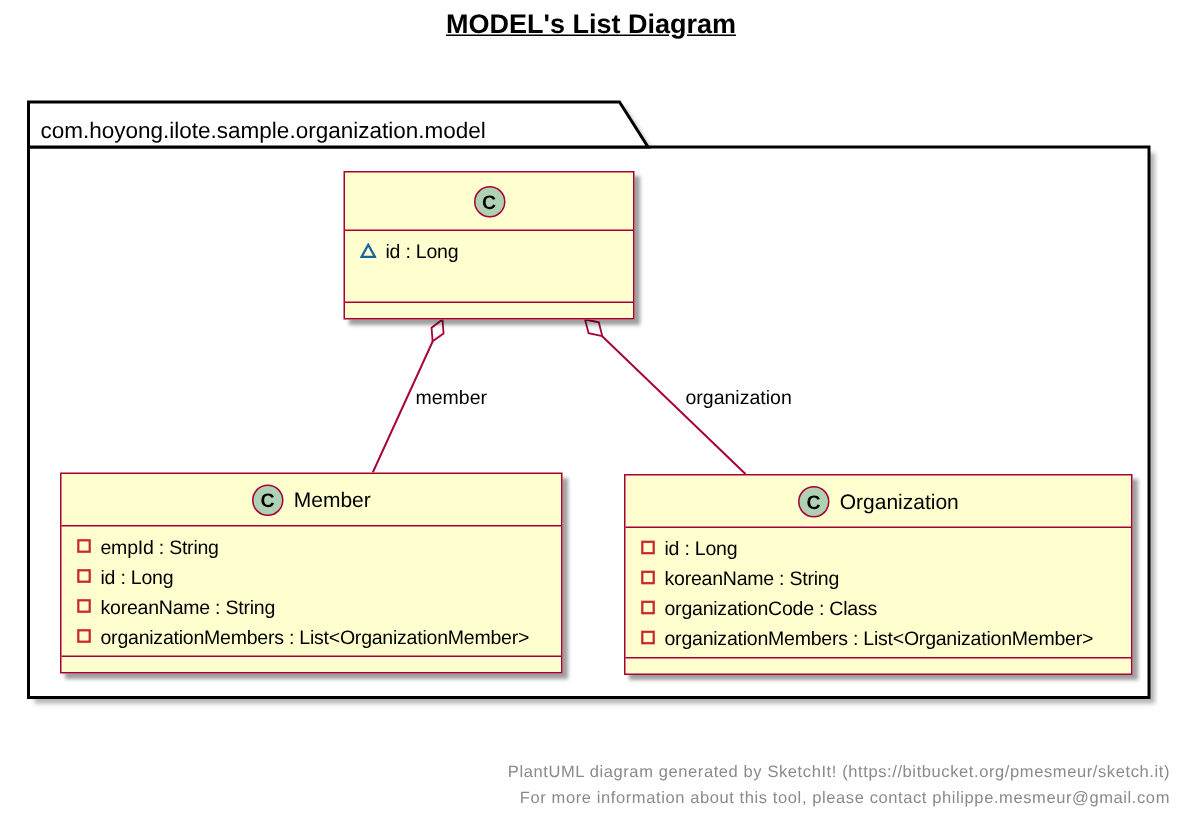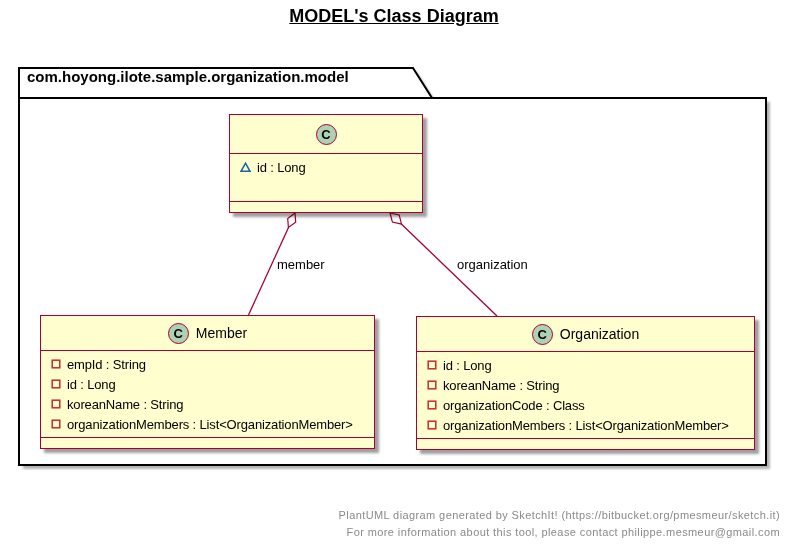--- a/index.html
+++ b/index.html
@@ -7,22 +7,22 @@
     width:788px; height:549px; position:relative; overflow:hidden;
     background:#ffffff;
     font-family:"Liberation Sans","DejaVu Sans",sans-serif;
     color:#000;
   }
   .title {
     position:absolute; top:6px; left:0; width:788px; text-align:center;
     font-size:18px; font-weight:bold; text-decoration:underline; z-index:3;
   }
   .pkg-label {
-    position:absolute; left:27px; top:64px; height:26px; line-height:26px;
-    font-size:15px; font-weight:bold; z-index:2; white-space:nowrap;
+    position:absolute; left:27px; top:75px; height:26px; line-height:26px;
+    font-size:15px; font-weight:normal; z-index:2; white-space:nowrap;
   }
   svg.overlay { position:absolute; left:0; top:0; z-index:1; }
   .class-box {
     position:absolute; display:flex; flex-direction:column; box-sizing:border-box;
     background:#FEFECE; border:1.7px solid #A80036;
     box-shadow:3.5px 3.5px 2.5px rgba(0,0,0,0.38); z-index:2;
   }
   .class-header {
     display:flex; align-items:center; justify-content:center; gap:7px;
     border-bottom:1.7px solid #A80036; font-size:14px;
@@ -44,21 +44,21 @@
   .methods { flex:0 0 10px; border-top:1.7px solid #A80036; }
   .edge-label { position:absolute; font-size:13px; z-index:3; white-space:nowrap; }
   .footer-line {
     position:absolute; right:8px; font-size:11px; color:#8a8a8a;
     letter-spacing:0.4px; white-space:nowrap; z-index:3;
   }
 </style>
 </head>
 <body>
 
-<div class="title">MODEL's Class Diagram</div>
+<div class="title">MODEL's List Diagram</div>
 
 <svg class="overlay" width="788" height="549" viewBox="0 0 788 549">
   <defs>
     <filter id="soft" x="-5%" y="-5%" width="115%" height="115%">
       <feGaussianBlur stdDeviation="1.3"></feGaussianBlur>
     </filter>
   </defs>
 
   <path d="M23,72 L417,72 L436,102 L770,102 L770,469 L23,469 Z" fill="#9c9c9c" opacity="0.75" filter="url(#soft)"></path>
 

